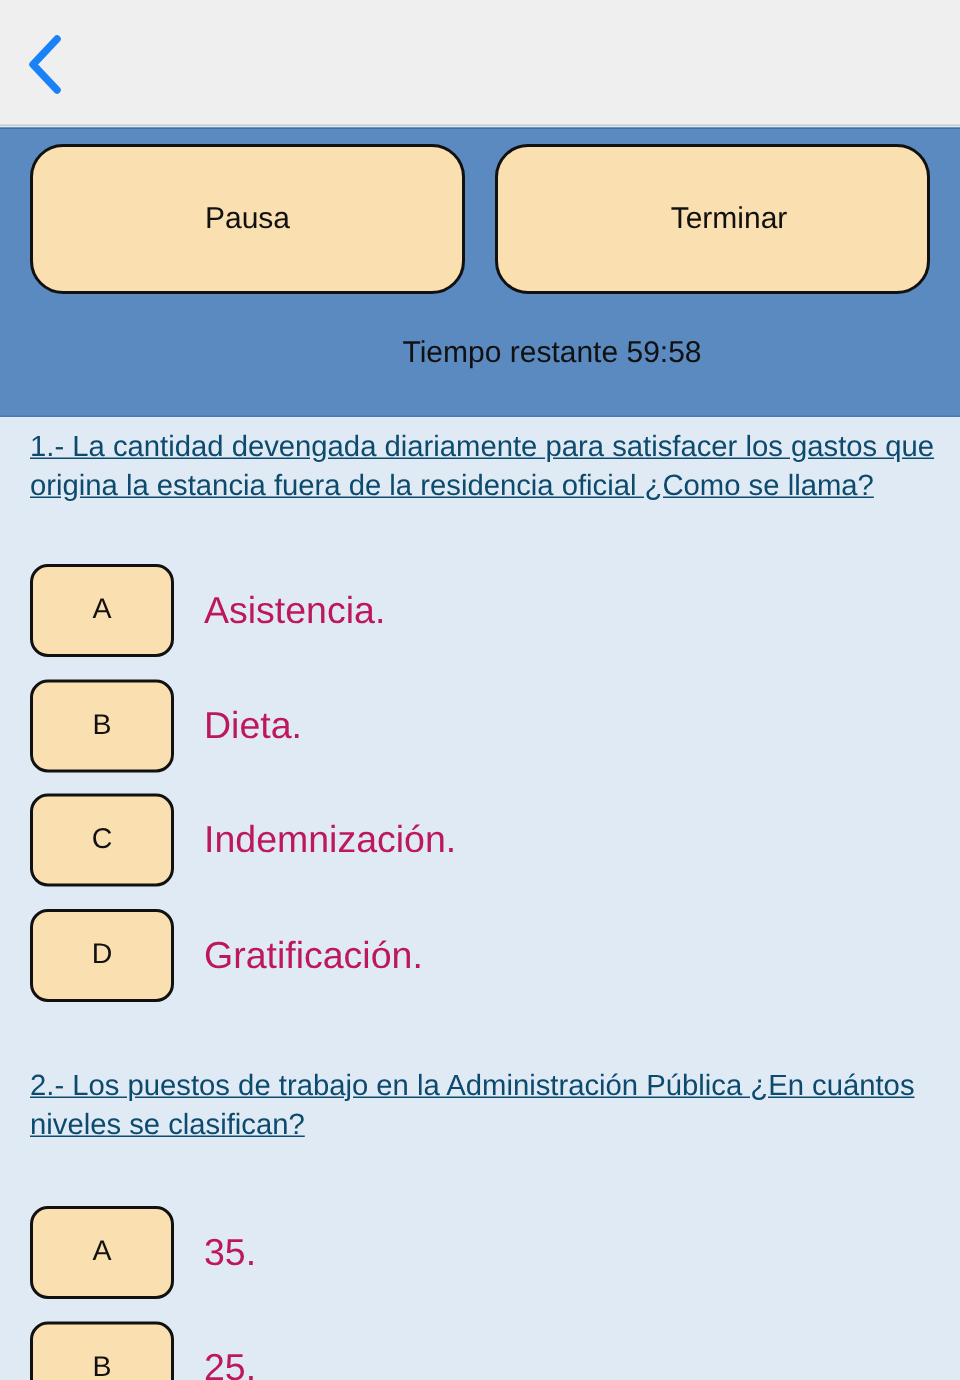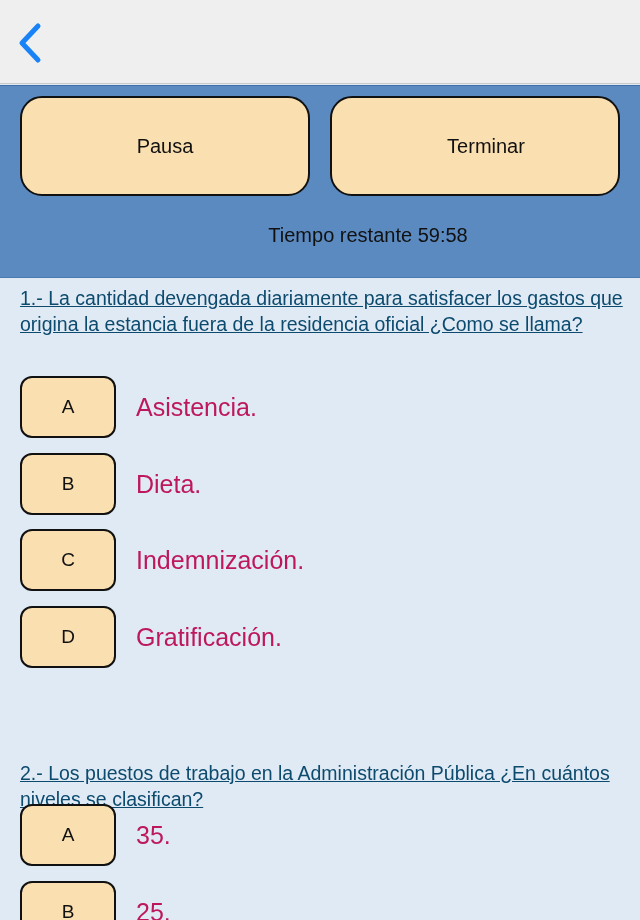--- a/index.html
+++ b/index.html
@@ -54,21 +54,21 @@
   </div>
   <div class="option" style="top:251px;">
     <div class="letter">C</div>
     <div class="opt-text">Indemnización.</div>
   </div>
   <div class="option" style="top:328px;">
     <div class="letter">D</div>
     <div class="opt-text">Gratificación.</div>
   </div>
 
-  <div class="question" style="top:483px;">2.- Los puestos de trabajo en la Administración Pública ¿En cuántos niveles se clasifican?</div>
+  <div class="question" style="top:434px;">2.- Los puestos de trabajo en la Administración Pública ¿En cuántos niveles se clasifican?</div>
 
   <div class="option" style="top:526px;">
     <div class="letter">A</div>
     <div class="opt-text">35.</div>
   </div>
   <div class="option" style="top:603px;">
     <div class="letter">B</div>
     <div class="opt-text">25.</div>
   </div>
 </div>

